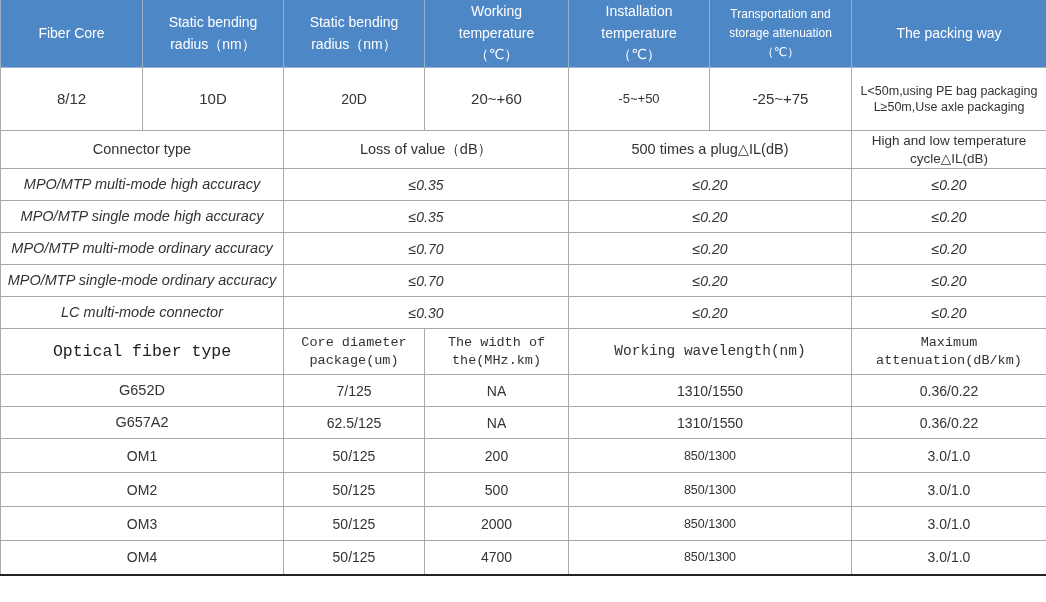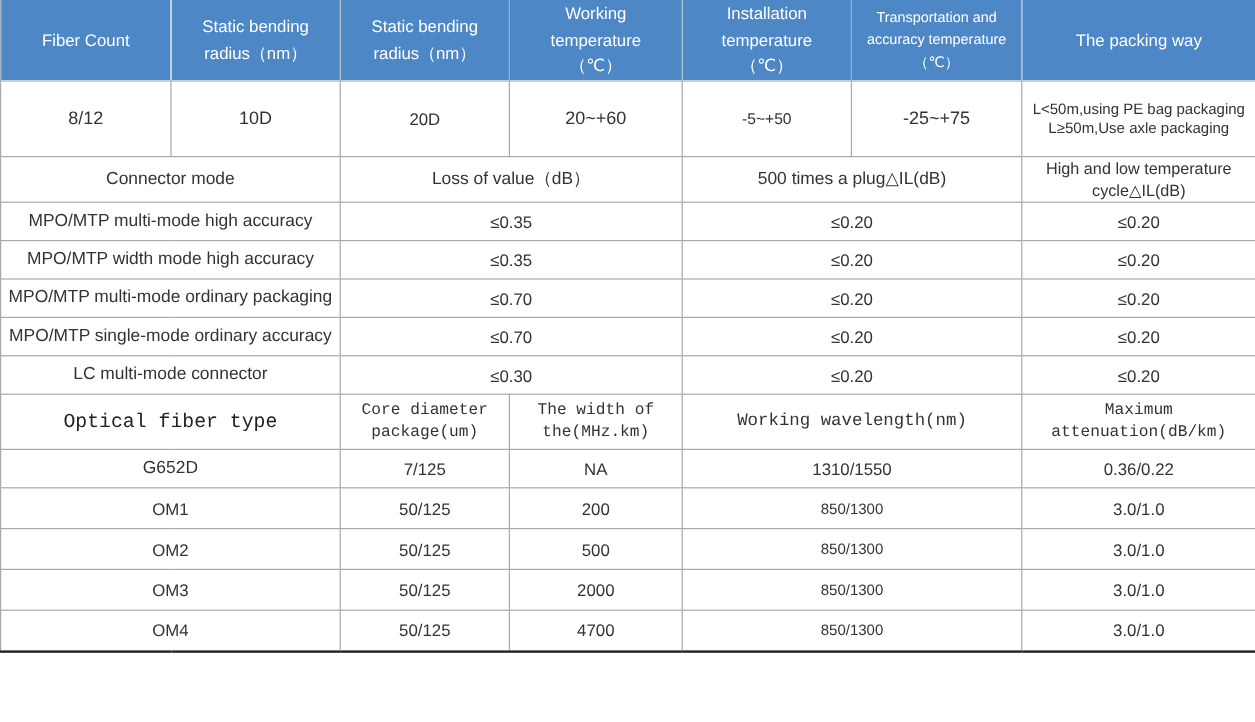--- a/index.html
+++ b/index.html
@@ -36,21 +36,21 @@
     font-weight: 400;
     font-size: 14px;
     line-height: 1.55;
     border-color: #9fb0c4;
     border-top: none;
   }
   tr.h-header th.small { font-size: 12px; line-height: 1.6; }
   tr.h-header { height: 64px; }
   tr.h-spec   { height: 63px; padding-left: 20px; }
   tr.h-conn-head { height: 38px; }
-  tr.h-conn   { height: 32px; }
+  tr.h-conn   { height: 32px; font-style: italic; }
   tr.h-fiber-head { height: 46px; font-family: Liberation Mono, monospace; }
   tr.h-fiber-g  { height: 32px; padding-left: 47px; }
   tr.h-fiber-om { height: 34px; }
   table.spec tr:last-child td { border-bottom: 2px solid #222222; }
 
   .fs15 { font-size: 15px; }
   .fs14 { font-size: 14px; }
   .fs13 { font-size: 13px; }
   .packing { font-size: 12.5px; line-height: 1.3; }
   .section-title { font-size: 14.5px; }
@@ -70,70 +70,70 @@
         <col style="width:141px">
         <col style="width:141px">
       <col style="width:144px">
         <col style="width:141px">
         <col style="width:142px">
       <col style="width:195px">
     </colgroup>
 
     <tbody>
         <tr class="h-header">
-      <th>Fiber Count</th>
+      <th>Fiber Core</th>
       <th>Static bending
 radius（nm）</th>
       <th>Static bending
 radius（nm）</th>
       <th>Working
 temperature
 （℃）</th>
       <th>Installation
 temperature
 （℃）</th>
       <th class="small">Transportation and
-accuracy temperature
+storage attenuation
 （℃）</th>
       <th>The packing way</th>
     </tr>
 
     <tr class="h-spec">
       <td class="fs15">8/12</td>
       <td class="fs15">10D</td>
       <td class="fs14">20D</td>
       <td class="fs15">20~+60</td>
       <td class="fs13">-5~+50</td>
       <td class="fs15">-25~+75</td>
       <td class="packing">L&lt;50m,using PE bag packaging
 L≥50m,Use axle packaging</td>
     </tr>
 
     <tr class="h-conn-head">
-      <td colspan="2" class="section-title">Connector mode</td>
+      <td colspan="2" class="section-title">Connector type</td>
       <td colspan="2" class="section-title">Loss of value（dB）</td>
       <td colspan="2" class="section-title">500 times a plug△IL(dB)</td>
       <td class="subhead">High and low temperature
 cycle△IL(dB)</td>
     </tr>
 
     <tr class="h-conn">
       <td colspan="2" class="rowlabel">MPO/MTP multi-mode high accuracy</td>
       <td colspan="2" class="val">≤0.35</td>
       <td colspan="2" class="val">≤0.20</td>
       <td class="val">≤0.20</td>
     </tr>
     <tr class="h-conn">
-      <td colspan="2" class="rowlabel">MPO/MTP width mode high accuracy</td>
+      <td colspan="2" class="rowlabel">MPO/MTP single mode high accuracy</td>
       <td colspan="2" class="val">≤0.35</td>
       <td colspan="2" class="val">≤0.20</td>
       <td class="val">≤0.20</td>
     </tr>
     <tr class="h-conn">
-      <td colspan="2" class="rowlabel">MPO/MTP multi-mode ordinary packaging</td>
+      <td colspan="2" class="rowlabel">MPO/MTP multi-mode ordinary accuracy</td>
       <td colspan="2" class="val">≤0.70</td>
       <td colspan="2" class="val">≤0.20</td>
       <td class="val">≤0.20</td>
     </tr>
     <tr class="h-conn">
       <td colspan="2" class="rowlabel">MPO/MTP single-mode ordinary accuracy</td>
       <td colspan="2" class="val">≤0.70</td>
       <td colspan="2" class="val">≤0.20</td>
       <td class="val">≤0.20</td>
     </tr>
@@ -155,20 +155,27 @@
 attenuation(dB/km)</td>
     </tr>
 
     <tr class="h-fiber-g">
       <td colspan="2" class="rowlabel">G652D</td>
       <td class="val">7/125</td>
       <td class="val">NA</td>
       <td colspan="2" class="val">1310/1550</td>
       <td class="val">0.36/0.22</td>
     </tr>
+    <tr class="h-fiber-g">
+      <td colspan="2" class="rowlabel">G657A2</td>
+      <td class="val">62.5/125</td>
+      <td class="val">NA</td>
+      <td colspan="2" class="val">1310/1550</td>
+      <td class="val">0.36/0.22</td>
+    </tr>
     <tr class="h-fiber-om">
       <td colspan="2" class="val">OM1</td>
       <td class="val">50/125</td>
       <td class="val">200</td>
       <td colspan="2" class="narrow">850/1300</td>
       <td class="val">3.0/1.0</td>
     </tr>
     <tr class="h-fiber-om">
       <td colspan="2" class="val">OM2</td>
       <td class="val">50/125</td>

